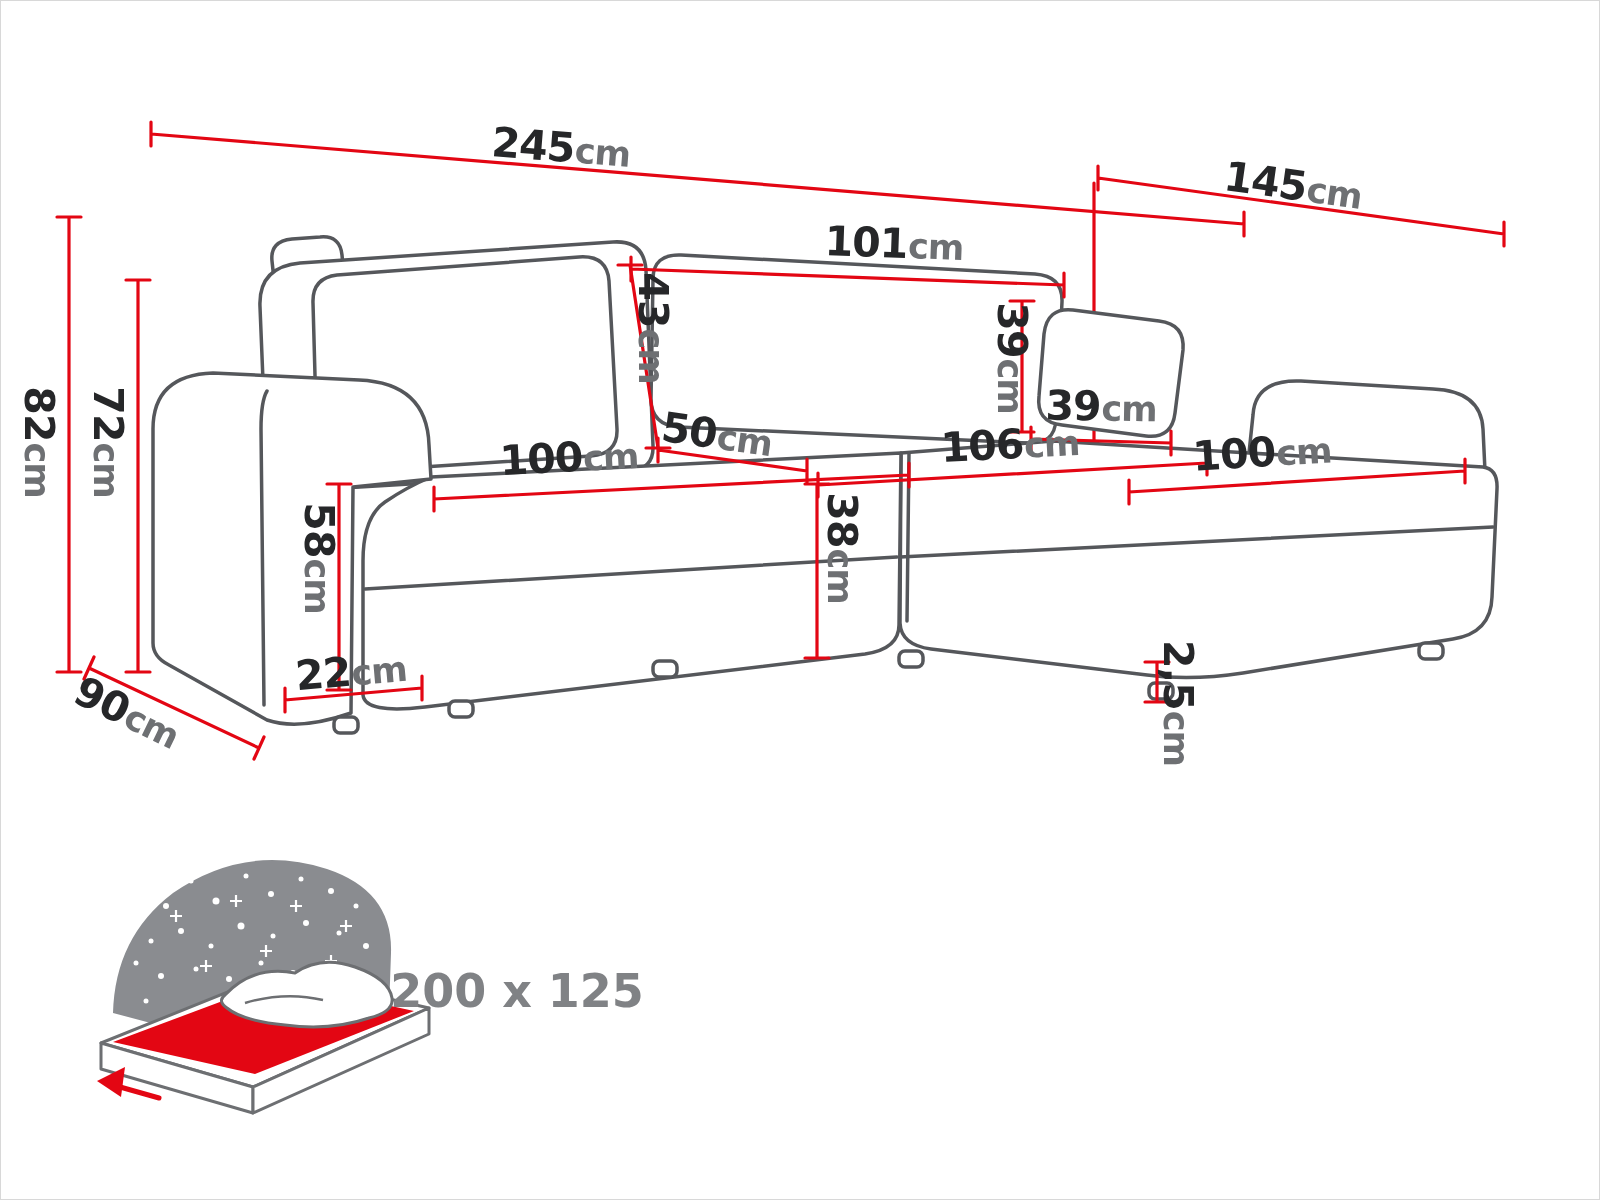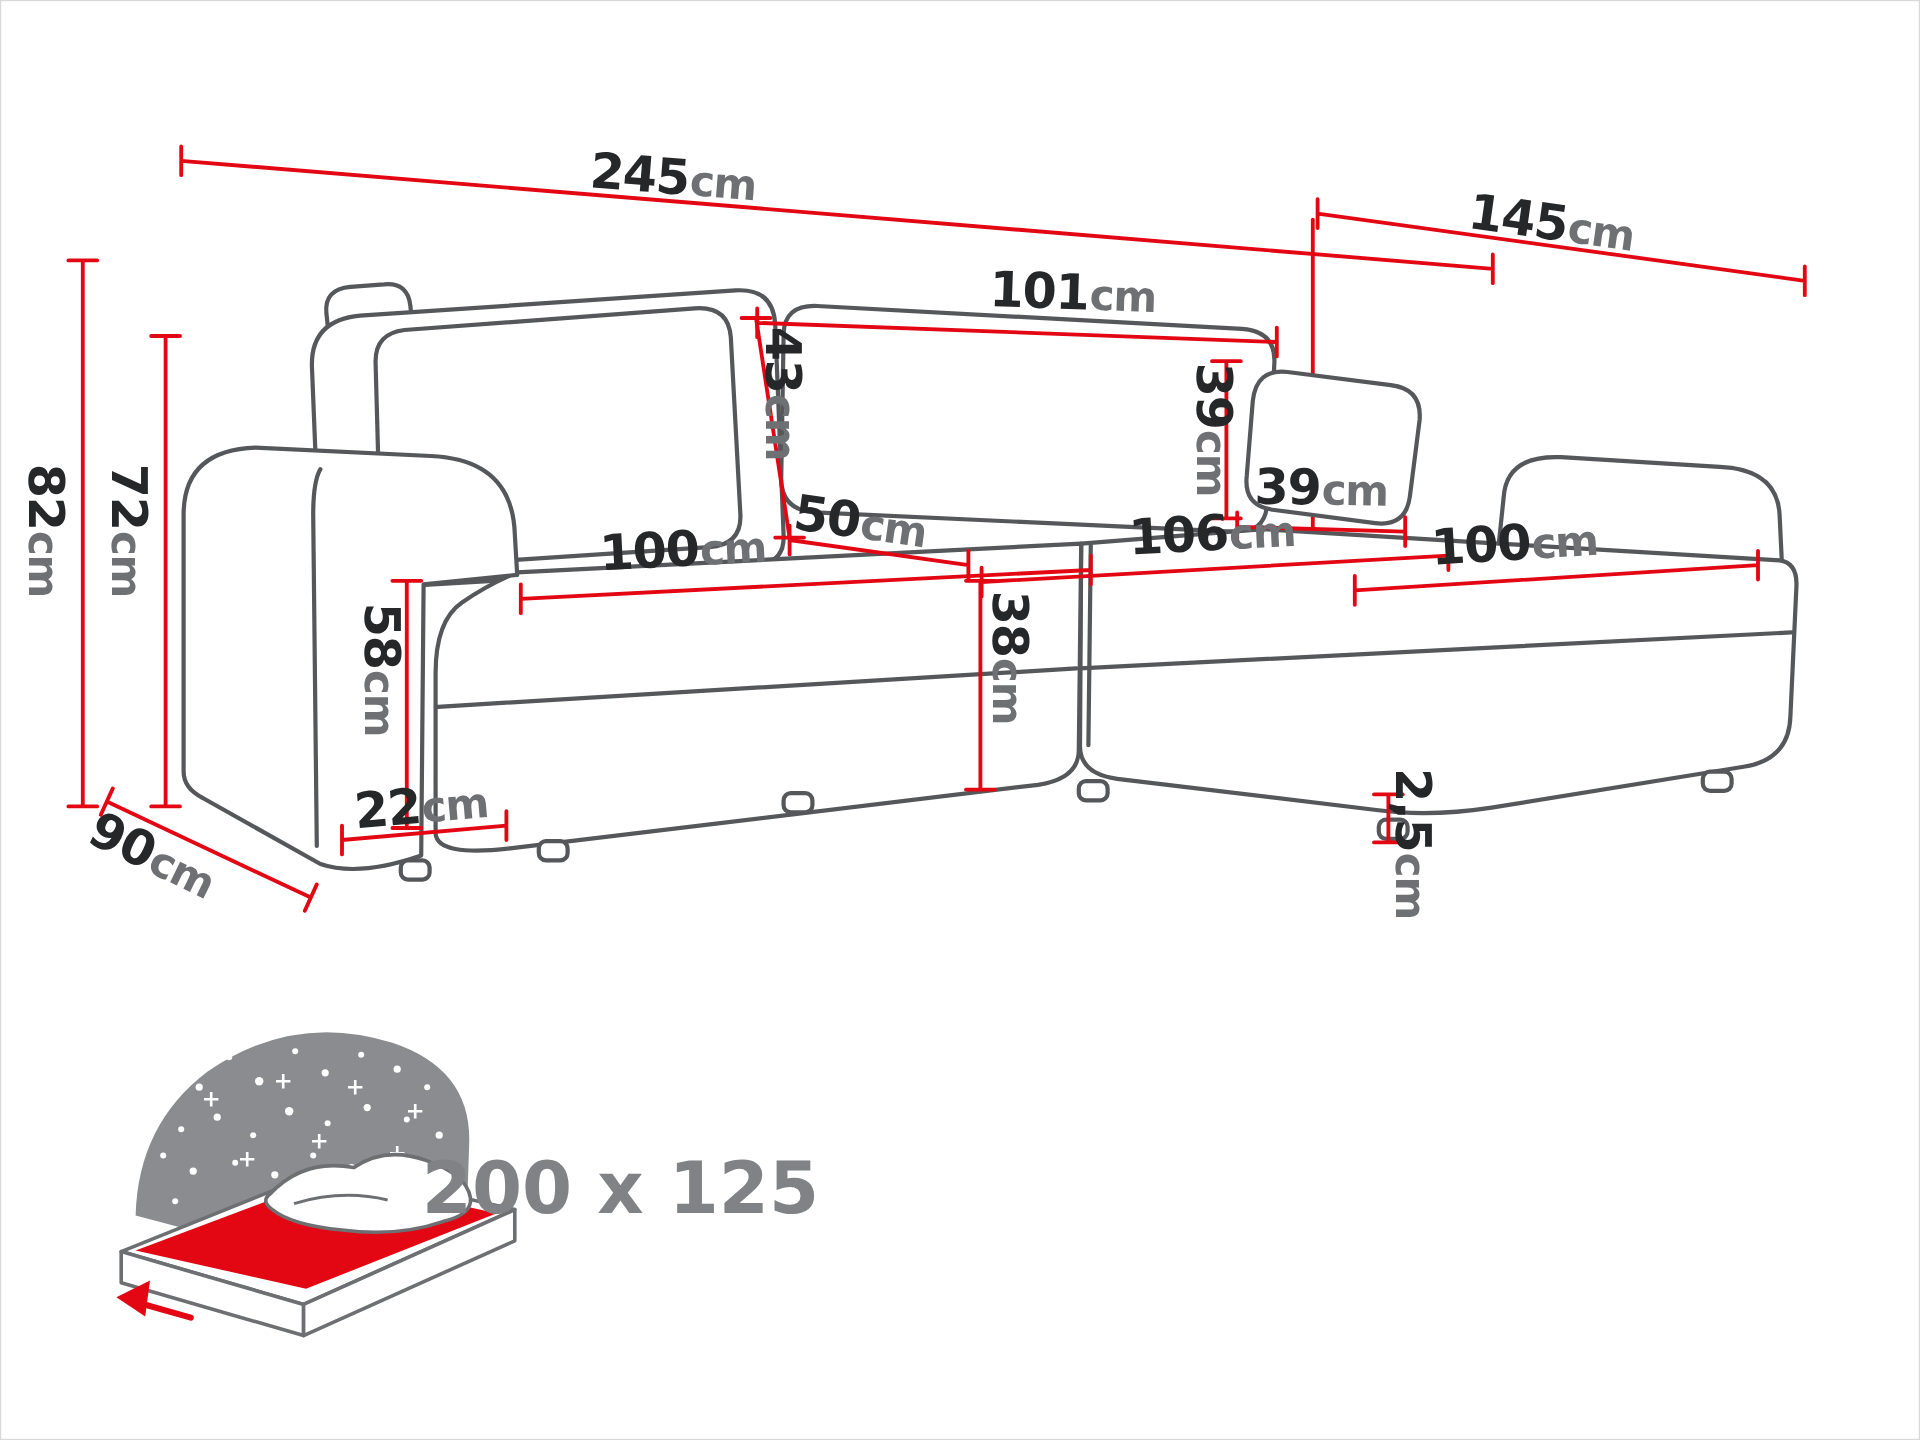--- a/index.html
+++ b/index.html
@@ -21,21 +21,21 @@
     line-height:1;
     letter-spacing:-1px;
   }
   .dim-label .val{font-size:41px;color:#262729;}
   .dim-label .unit{font-size:35px;color:#6e7073;margin-left:1px;}
   .rot90{transform:translate(-50%,-50%) rotate(90deg);}
   .bed-label{
     position:absolute;
     transform:translate(-50%,-50%);
     font-weight:700;
-    font-size:60px;
+    font-size:46px;
     color:#808285;
     white-space:nowrap;
   }
 </style>
 </head>
 <body>
 
 <div id="stage">
 
   <svg id="drawing" viewBox="0 0 1600 1200">

